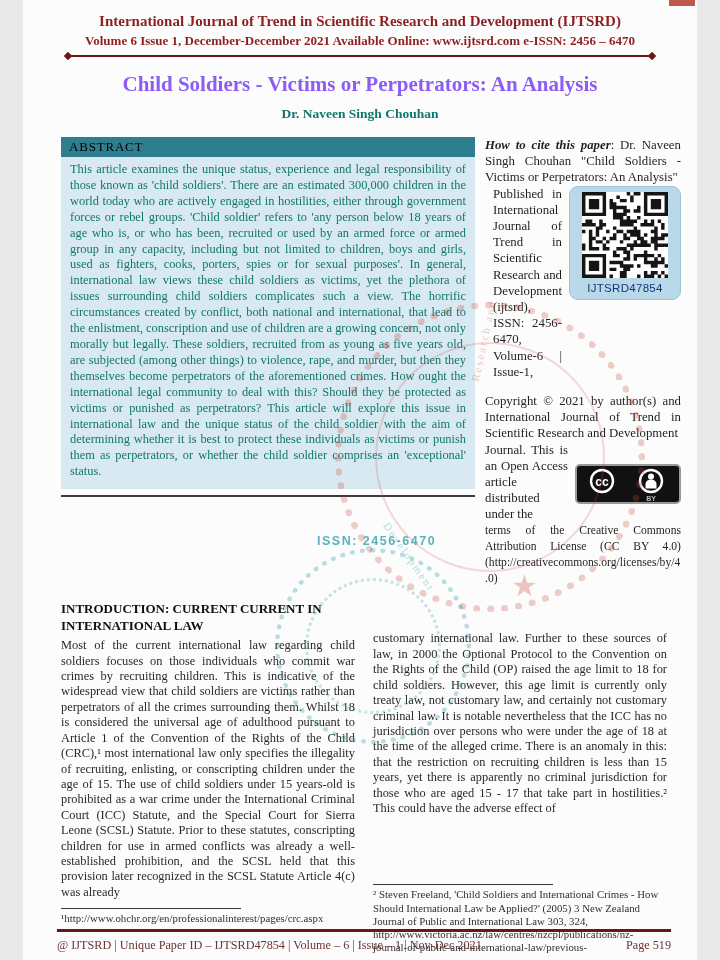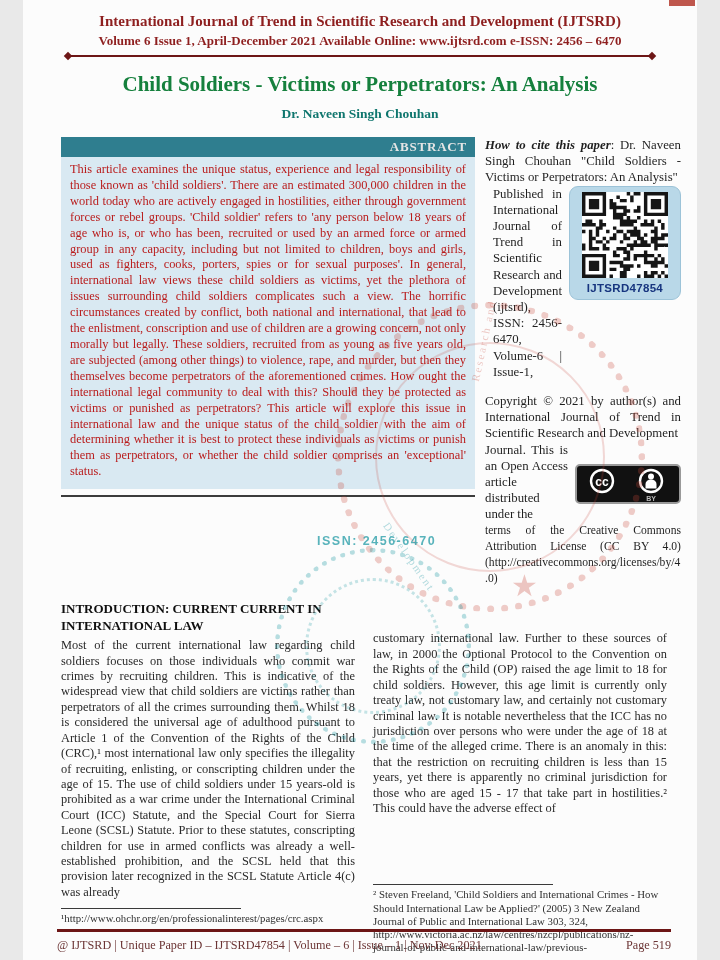--- a/index.html
+++ b/index.html
@@ -9,36 +9,36 @@
     background:#fcfcfc; overflow:hidden;
     font-family:"Liberation Serif", serif; color:#222;
   }
   
   .hdr { padding-top:13px; text-align:center; position:relative; z-index:1; }
   .hdr-journal { font-size:15px; font-weight:700; color:#8e1f1f; }
   .hdr-issue   { font-size:13px; font-weight:700; color:#8e1f1f; margin-top:3px; }
   .hdr-rule { position:relative; margin:6px 44px 0; height:2px; background:#6d1616; }
   .rule-dot { position:absolute; top:-2px; width:6px; height:6px; background:#6d1616; transform:rotate(45deg); }
   .rule-dot.l { left:-2px; } .rule-dot.r { right:-2px; }
-  .art-title { margin-top:15px; text-align:center; font-size:21px; font-weight:700; color:#15803d; position:relative; z-index:1;}
+  .art-title { margin-top:15px; text-align:center; font-size:21px; font-weight:700; color:#8b5cf6; position:relative; z-index:1;}
   .art-author { margin-top:9px; text-align:center; font-size:13.5px; font-weight:700; color:#0f766e; position:relative; z-index:1;}
   .art-affil  { margin-top:9px; text-align:center; font-size:12.5px; color:#a8473b; position:relative; z-index:1;}
   
   .top-row { display:flex; gap:10px; margin:15px 26px 0 38px; position:relative; z-index:1; }
   .abstract-col { flex:0 0 414px; }
-  .abs-head { background:#2f7e8f; color:#e5e5e5; font-weight:700; font-size:13px; letter-spacing:.8px; padding:2px 8px;text-align:right; }
-  .abs-body { background:#d9e9f2; color:#b91c1c; font-size:12.4px; line-height:15.9px; text-align:justify; padding:5px 9px 9px; }
+  .abs-head { background:#2f7e8f; color:#000000; font-weight:400; font-size:13px; letter-spacing:.8px; padding:2px 8px; }
+  .abs-body { background:#d9e9f2; color:#0f766e; font-size:12.4px; line-height:15.9px; text-align:justify; padding:5px 9px 9px; }
   .abs-rule { height:2px; background:#3c3c3c; margin-top:6px; }
   .cite-col { flex:1; font-size:12.8px; line-height:16.2px; color:#1f1f1f; text-align:justify; }
   .cite-label { font-weight:700; font-style:italic; }
   .cite-mid { display:flex; gap:7px; align-items:flex-start;margin-left:8px; }
   .cite-mid-text { flex:1; }
   .qr-box { flex:0 0 112px; background:#b9d8e8; border:1px solid #9cc3d8; border-radius:9px; padding:5px 5px 3px; text-align:center; }
   .qr-svg { width:86px; height:86px; background:#fff; display:block; margin:0 auto; }
-  .qr-label { font-family:"Liberation Sans", sans-serif; font-size:11.5px; font-weight:700; color:#17357f; margin-top:2px; letter-spacing:.3px; }
+  .qr-label { font-family:"Liberation Sans", sans-serif; font-size:11.5px; font-weight:400; color:#17357f; margin-top:2px; letter-spacing:.3px; }
   .copy-intro { margin-top:13px;font-family:Liberation Serif, serif; }
   .copy-mid { display:flex; gap:7px; align-items:center; }
   .copy-mid-text { flex:1; }
   .cc-badge { flex:0 0 106px; margin-top:3px; }
   .copy-end { font-size:11.6px; overflow-wrap:anywhere; }
   
   .body-row { display:flex; gap:18px; margin:14px 30px 0 38px; position:relative; z-index:1; }
   .bcol { flex:1; font-size:12.4px; line-height:15.4px; text-align:justify; color:#292929; }
   .intro-heading { font-size:13px; font-weight:700; color:#101010; line-height:1.3; margin-bottom:3px; text-align:left; }
   .col-right { padding-top:30px; }
@@ -67,21 +67,21 @@
 </style>
 </head>
 <body>
 
 <div class="page">
 
   <div class="wm top-red-mark"></div>
 
   <header class="hdr">
     <div class="hdr-journal">International Journal of Trend in Scientific Research and Development (IJTSRD)</div>
-    <div class="hdr-issue">Volume 6 Issue 1, April-December 2021 Available Online: www.ijtsrd.com e-ISSN: 2456 – 6470</div>
+    <div class="hdr-issue">Volume 6 Issue 1, December-December 2021 Available Online: www.ijtsrd.com e-ISSN: 2456 – 6470</div>
     <div class="hdr-rule">
       <span class="rule-dot l"></span>
       <span class="rule-dot r"></span>
     </div>
   </header>
 
   <h1 class="art-title">Child Soldiers - Victims or Perpetrators: An Analysis</h1>
   <div class="art-author">Dr. Naveen Singh Chouhan</div>
 
   <section class="top-row">

